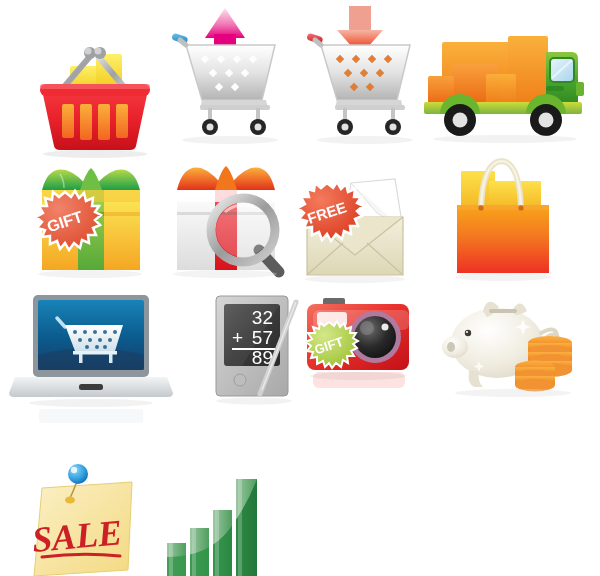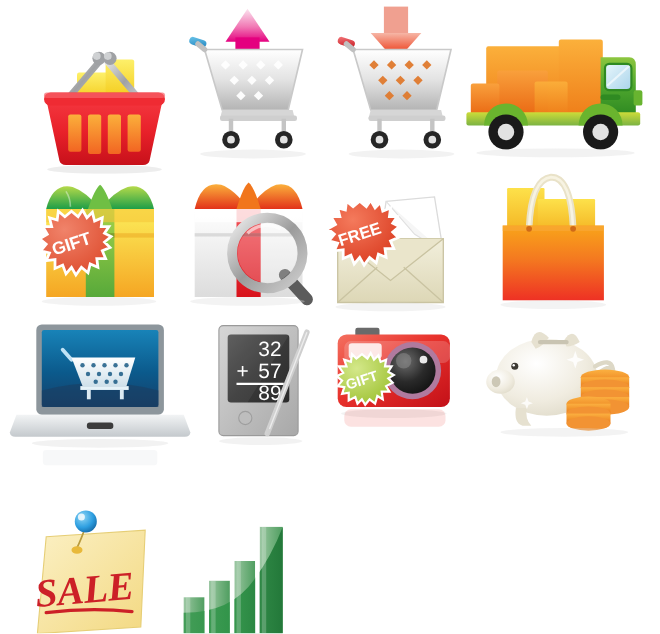--- a/index.html
+++ b/index.html
@@ -417,21 +417,21 @@
       <rect x="74" y="69" width="3.5" height="9" fill="#dbeaf3"></rect>
       <rect x="104" y="69" width="3.5" height="9" fill="#dbeaf3"></rect>
 
       <path d="M10 92 L162 92 L168 108 Q168 112 163 112 L9 112 Q4 112 4 108 Z" fill="url(#lapbody)"></path>
       <rect x="74" y="99" width="24" height="6" rx="2.5" fill="#3c3c3c"></rect>
       <ellipse cx="86" cy="118" rx="62" ry="4" fill="#dedede" opacity="0.4"></ellipse>
       <rect x="34" y="124" width="104" height="14" rx="3" fill="#eef0f1" opacity="0.45"></rect>
     </svg>
   </div>
 
-  <div class="icon-cell" style="left:185px;top:288px;width:110px;height:120px;">
+  <div class="icon-cell" style="left:202px;top:288px;width:110px;height:120px;">
     <span class="sr">Calculation Slate</span>
     <svg width="110" height="120" viewBox="0 0 110 120">
       <defs>
         <linearGradient id="slateBody" x1="0" y1="0" x2="1" y2="1">
           <stop offset="0" stop-color="#d6d6d6"></stop>
             <stop offset="1" stop-color="#a8a8a8"></stop>
         </linearGradient>
         <linearGradient id="slateDark" x1="0" y1="0" x2="1" y2="1">
           <stop offset="0" stop-color="#555555"></stop>
             <stop offset="0.5" stop-color="#3a3a3a"></stop>

